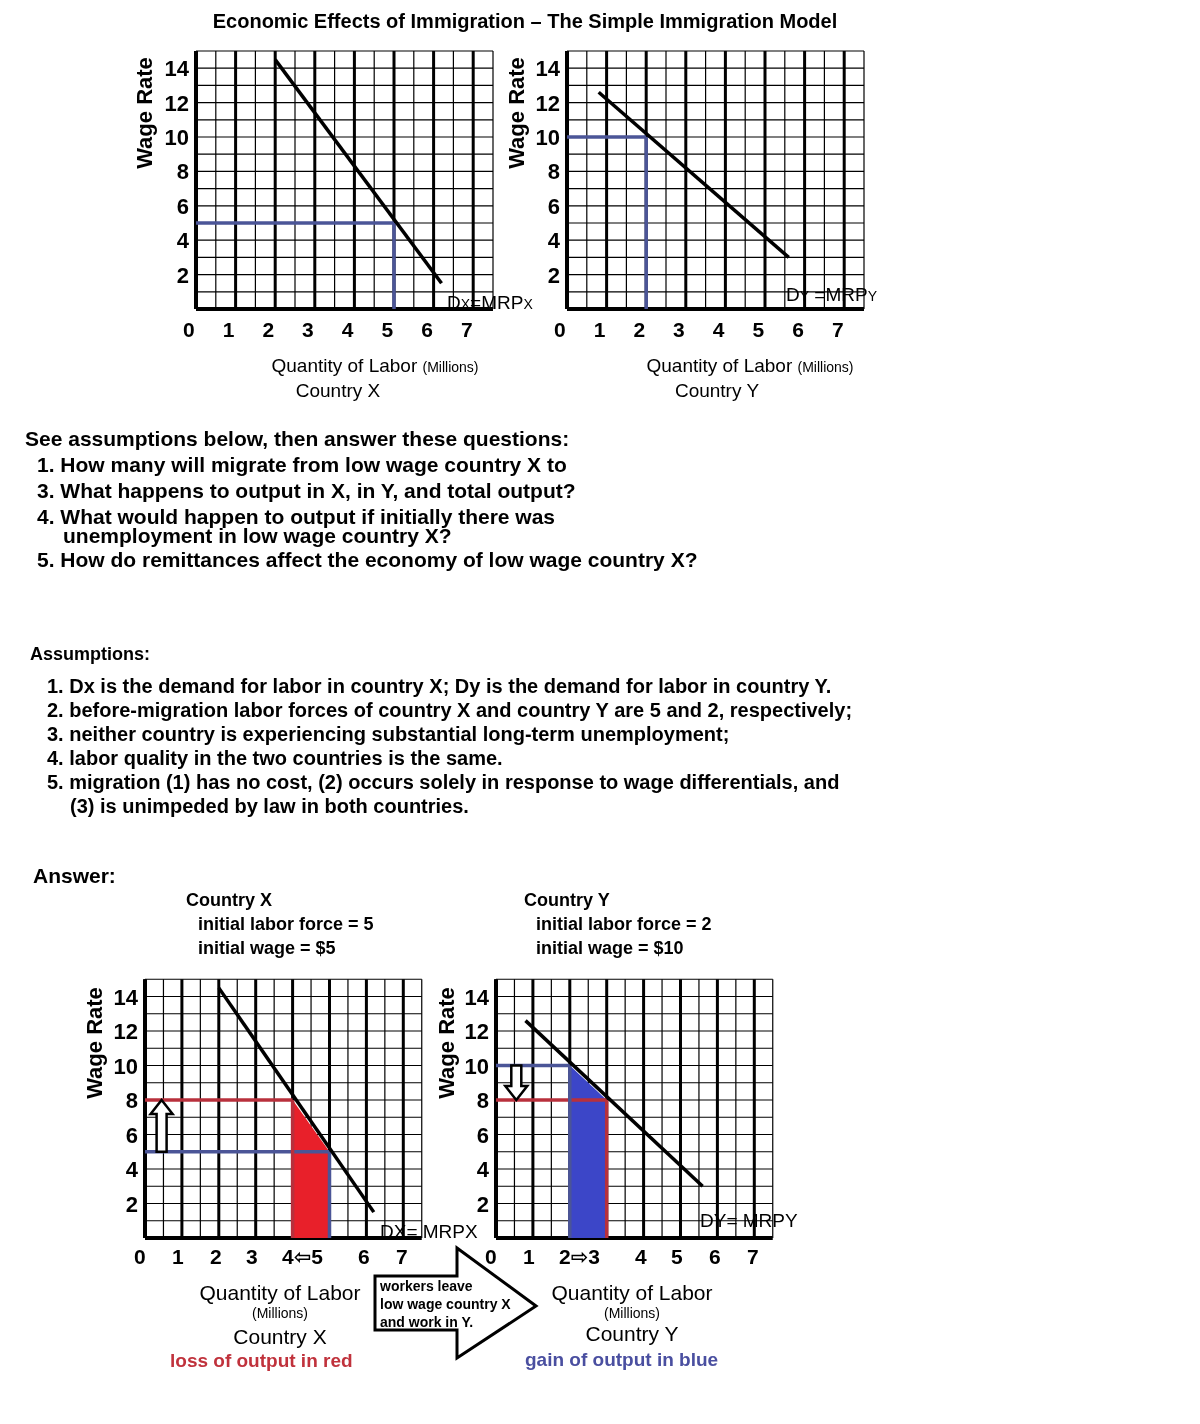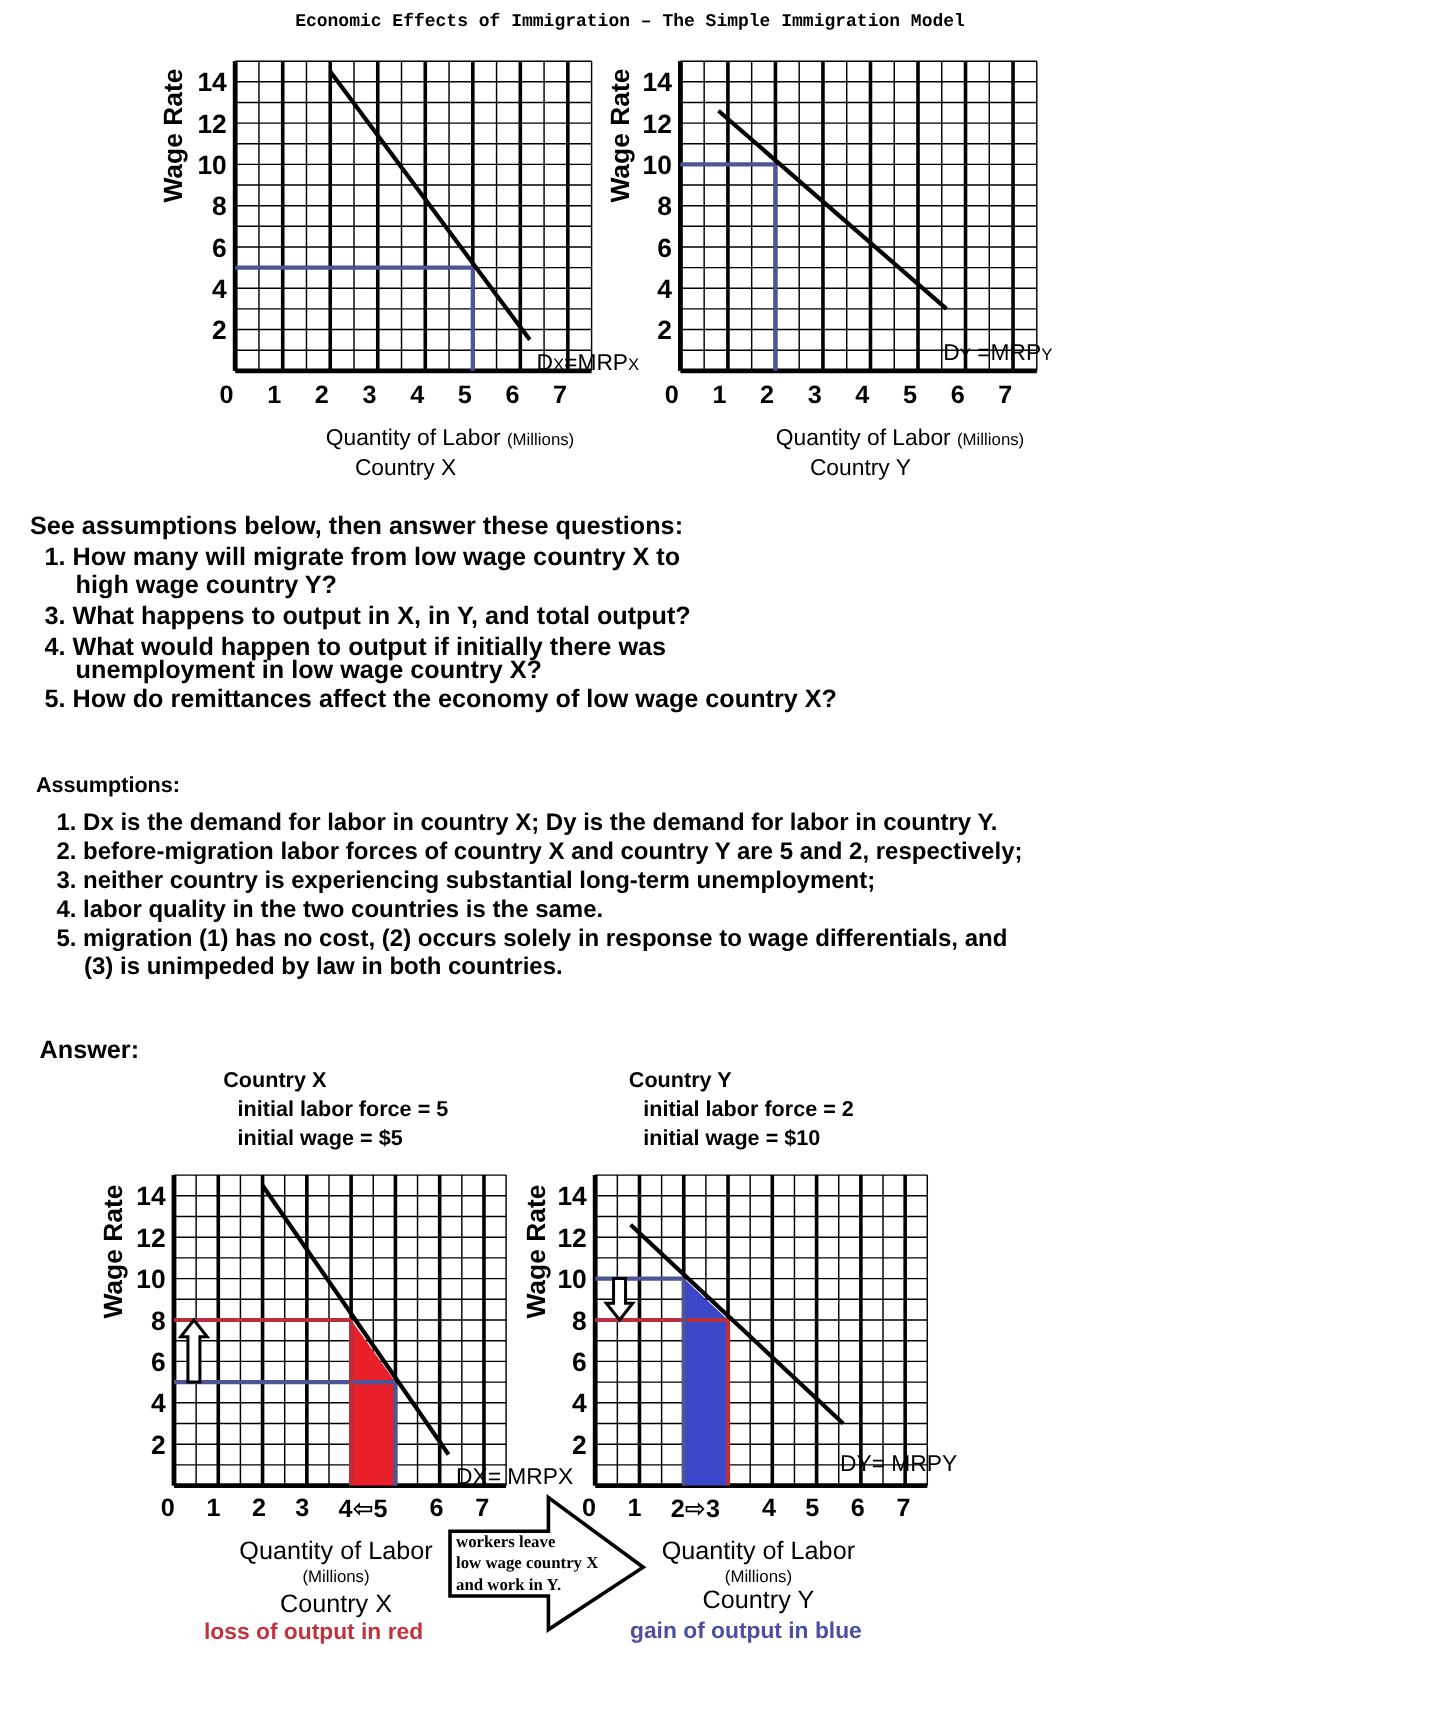--- a/index.html
+++ b/index.html
@@ -1,35 +1,35 @@
 <!DOCTYPE html>
 <html><head>
 <meta charset="utf-8">
 <style>
   html, body { margin:0; padding:0; background:#ffffff; }
   body { width:1200px; height:1424px; position:relative; overflow:hidden;
          font-family:"Liberation Sans", "DejaVu Sans", sans-serif; color:#000; }
   .abs { position:absolute; }
-  .title { left:0; width:1050px; top:10px; text-align:center; font-size:15px; font-weight:bold;font-family:Liberation Mono, monospace; }
+  .title { left:0; width:1050px; top:10px; text-align:center; font-size:20px; font-weight:bold; }
   svg.graph { position:absolute; overflow:visible; }
   .ax-label { font-weight:normal; font-size:22px;margin-top:22px; }
   .q-title { font-weight:normal; font-size:19px; text-align:center; position:absolute; }
   .q-title small { font-size:14px; }
   .questions { left:25px; top:426px; font-size:21px; font-weight:bold; line-height:26px; }
   .questions .q { padding-left:12px; }
   .questions .cont { padding-left:38px; }
   .assump-head { left:30px; top:644px; font-size:18px; font-weight:bold; }
   .assump { left:47px; top:674px; font-size:20px; font-weight:bold; line-height:24px; }
   .assump .cont { padding-left:23px; }
   .answer-head { left:33px; top:864px; font-size:21px; font-weight:bold; }
   .country-info { font-size:18px; font-weight:bold; line-height:24px; }
   .country-info .ind { padding-left:12px; }
   .red-cap { color:#c0323c; font-size:19px; font-weight:bold; }
   .blue-cap { color:#4a4fa0; font-size:19px; font-weight:bold; }
-  .arrow-text { font-size:14px; font-weight:bold; line-height:18px;font-family:Liberation Serif, serif; }
+  .arrow-text { font-size:14px; font-weight:bold; line-height:18px; }
 </style>
 </head>
 <body>
 
 <div class="abs title">Economic Effects of Immigration – The Simple Immigration Model</div>
 
 <div class="abs" style="left:130px; top:50px; width:30px; height:130px;">
   <div style="position:absolute; left:-50px; top:50px; width:130px; transform:rotate(-90deg); text-align:center; font-weight:bold; font-size:22px;">Wage Rate</div>
 </div>
 <svg class="graph" style="left:160px; top:45px;" width="340" height="275" id="g1">
@@ -161,21 +161,20 @@
 <div class="abs ax-label" style="left:447px; top:270px; font-size:19px;">
   <span>D</span><span style="font-size:14px;">X</span><span>=MRP</span><span style="font-size:14px;">X</span>
 </div>
 <div class="abs ax-label" style="left:786px; top:262px; font-size:19px;">
   <span>D</span><span style="font-size:14px;">Y</span><span> =MRP</span><span style="font-size:14px;">Y</span>
 </div>
 
 <div class="abs questions">
   <div>See assumptions below, then answer these questions:</div>
   <div class="q"><span>1.</span> <span>How many will migrate from low wage country X to</span></div>
-  <div class="cont" style="margin-top:-3px;">high wage country Y?</div>
   <div class="q"><span>3.</span> <span>What happens to output in X, in Y, and total output?</span></div>
   <div class="q"><span>4.</span> <span>What would happen to output if initially there was</span></div>
   <div class="cont" style="margin-top:-5px; line-height:22px;">unemployment in low wage country X?</div>
   <div class="q"><span>5.</span> <span>How do remittances affect the economy of low wage country X?</span></div>
 </div>
 
 <div class="abs assump-head">Assumptions:</div>
 <div class="abs assump">
   <div><span>1.</span> <span>Dx is the demand for labor in country X; Dy is the demand for labor in country Y.</span></div>
   <div><span>2.</span> <span>before-migration labor forces of country X and country Y are 5 and 2, respectively;</span></div>

